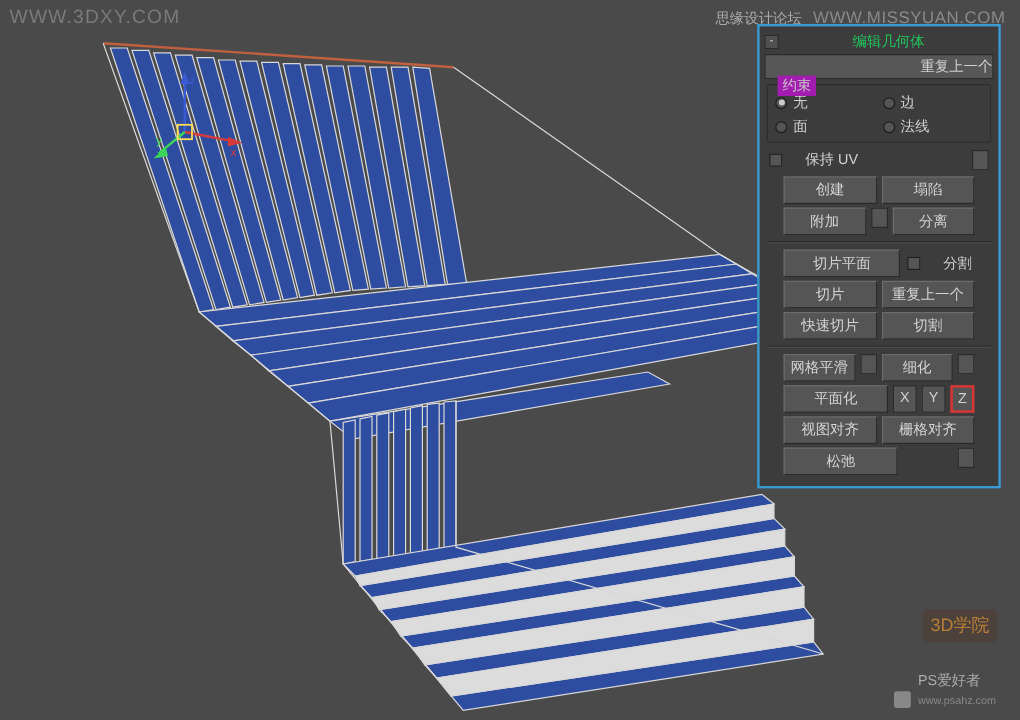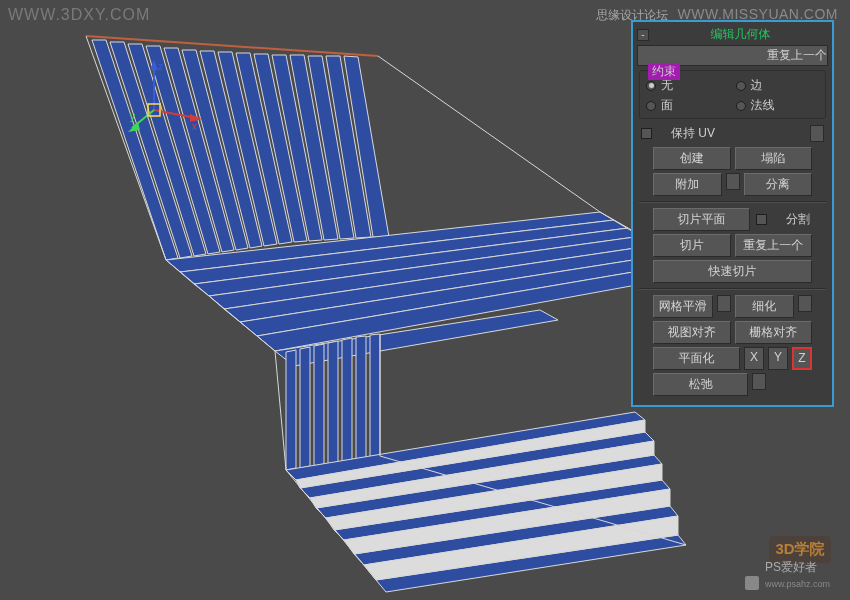--- a/index.html
+++ b/index.html
@@ -4,21 +4,21 @@
 <style>
 *{margin:0;padding:0;box-sizing:border-box;font-family:"Microsoft YaHei",SimSun,sans-serif}
 body{background:#4a4a4a;width:850px;height:600px;overflow:hidden;position:relative}
 .viewport{position:absolute;inset:0;background:#4a4a4a}
 .viewport svg{position:absolute;inset:0}
 .watermark-tl{position:absolute;top:6px;left:8px;color:#7a7a7a;font-size:16px;letter-spacing:1px}
 .watermark-tr{position:absolute;top:6px;right:12px;color:#aaa;font-size:12px}
 .watermark-tr .small{font-size:14px;color:#8a8a8a;margin-left:6px;letter-spacing:.5px}
 .logo-br{position:absolute;bottom:10px;right:20px;color:#aaa;font-size:12px;display:flex;align-items:flex-end;gap:6px}
 .logo-br .ico{display:inline-block;width:14px;height:14px;background:#888;border-radius:2px}
-.logo-3d{position:absolute;bottom:24px;right:18px;width:64px;height:54px;display:flex;align-items:center;justify-content:center;color:#c83;font-weight:bold;font-size:15px;opacity:.85}
+.logo-3d{position:absolute;bottom:52px;right:18px;width:64px;height:54px;display:flex;align-items:center;justify-content:center;color:#c83;font-weight:normal;font-size:15px;opacity:.85}
 .logo-3d span{background:rgba(80,50,30,.4);padding:4px 6px;border-radius:4px}
 .axis{position:absolute;left:128px;top:60px;width:80px;height:80px}
 .panel{position:absolute;top:20px;right:16px;width:203px;background:#3c3c3c;border:2px solid #3a9bd4;padding:4px 4px 6px;color:#d0d0d0;font-size:12px}
 .panel *{font-size:12px}
 .titlebar{display:flex;align-items:center;gap:4px;margin-bottom:2px}
 .min{width:12px;height:12px;background:#505050;border:1px solid #2a2a2a;color:#ccc;font-size:10px;line-height:9px;text-align:center}
 .title{flex:1;text-align:center;color:#22c55e}
 .rollhead{background:#575757;border:1px solid #2a2a2a;text-align:right;padding:1px 0;margin-bottom:4px}
 .group{border:1px solid #2e2e2e;border-radius:3px;padding:6px 6px 4px;margin:4px 2px;position:relative}
 .group-title{position:absolute;top:-8px;left:8px;background:#a21caf;padding:0 4px;color:#c8c8c8}
@@ -194,37 +194,38 @@
         <span class="box"></span>
         <span>分割</span>
       </div>
   </div>
   <div class="row">
     <div class="btn half">切片</div>
     <div class="btn half">重复上一个</div>
   </div>
   <div class="row">
     <div class="btn half">快速切片</div>
+    <div class="btn half">切割</div>
   </div>
 
   <div class="divider"></div>
 
   <div class="row">
     <div class="btn half">网格平滑</div>
     <span class="sq"></span>
     <div class="btn half">细化</div>
     <span class="sq"></span>
-  </div>
-  <div class="row">
-    <div class="btn half">视图对齐</div>
-    <div class="btn half">栅格对齐</div>
   </div>
   <div class="row">
     <div class="btn" style="flex:1.4">平面化</div>
     <div class="axis-btn">X</div>
     <div class="axis-btn">Y</div>
     <div class="axis-btn hl">Z</div>
   </div>
-  <div class="row" style="justify-content:flex-start">
+  <div class="row">
+    <div class="btn half">视图对齐</div>
+    <div class="btn half">栅格对齐</div>
+  </div>
+  <div class="row" style="justify-content:space-between">
     <div class="btn" style="flex:0 0 60%">松弛</div>
     <span class="sq"></span>
   </div>
 </div>
 
 </body></html>

